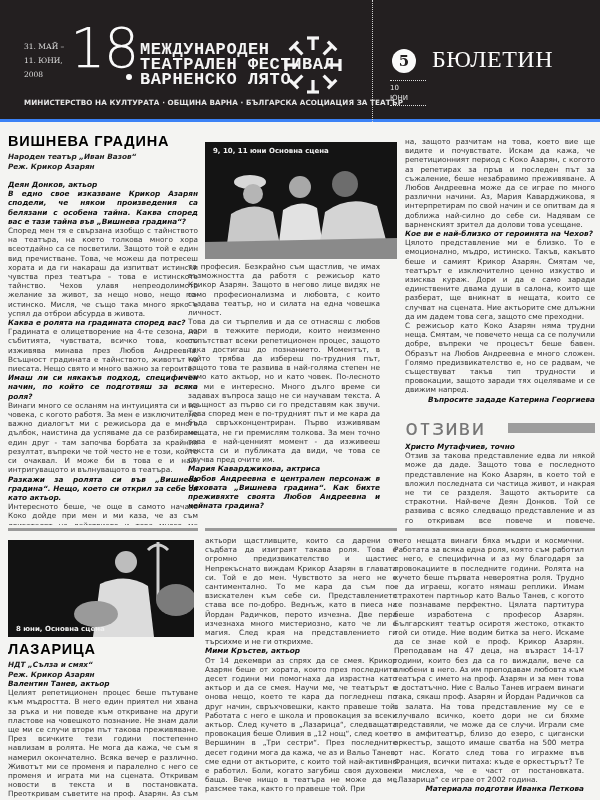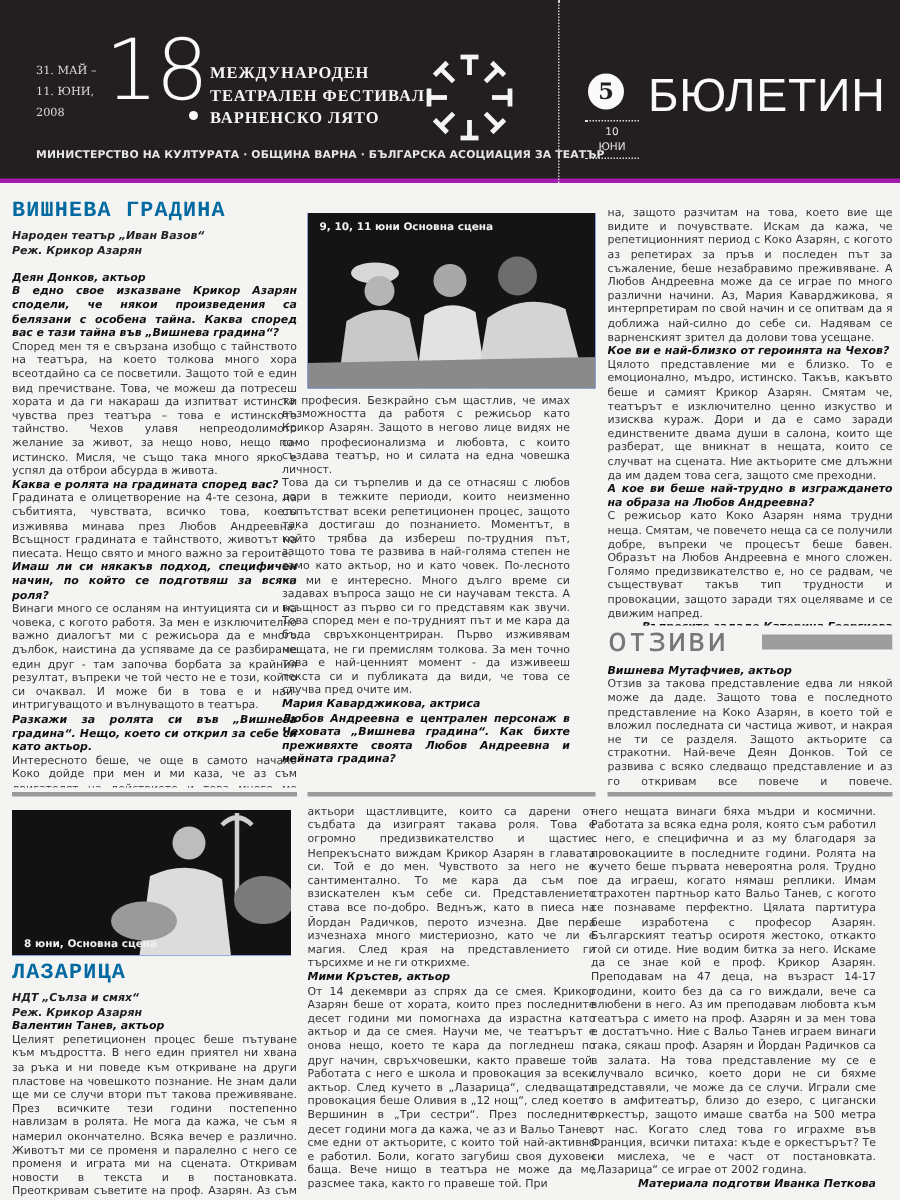--- a/index.html
+++ b/index.html
@@ -1,40 +1,40 @@
 <!DOCTYPE html>
 <html><head>
   <meta charset="utf-8">
   <style>
     * { margin: 0; padding: 0; box-sizing: border-box; }
     html, body { width: 600px; height: 800px; overflow: hidden; background: #f4f4f2; }
     body { font-family: "DejaVu Sans", sans-serif; color: #222; position: relative; }
 
     
-    .masthead { position: absolute; left: 0; top: 0; width: 600px; height: 122px; background: #231f20; color: #f2f2f2; border-bottom: 3px solid #a21caf; }
+    .masthead { position: absolute; left: 0; top: 0; width: 600px; height: 122px; background: #231f20; color: #f2f2f2; border-bottom: 3px solid #3b82f6; }
     .mh-dates { position: absolute; left: 24px; top: 40px; font-family: "DejaVu Serif", serif; font-size: 7.5px; line-height: 14px; color: #ddd; }
     .mh-number { position: absolute; left: 70px; top: 20px; font-family: "DejaVu Sans", sans-serif; font-weight: 200; font-size: 56px; line-height: 56px; color: #fafafa; letter-spacing: -2px; }
     .mh-dot { position: absolute; left: 126px; top: 74px; width: 6px; height: 6px; border-radius: 50%; background: #fafafa; }
-    .mh-title { position: absolute; left: 140px; top: 42px; font-family: Liberation Serif, serif; font-weight: bold; font-size: 11px; line-height: 15px; letter-spacing: 0.6px; color: #f5f5f5; }
+    .mh-title { position: absolute; left: 140px; top: 42px; font-family: Liberation Mono, monospace; font-weight: bold; font-size: 17px; line-height: 15px; letter-spacing: 0.6px; color: #f5f5f5; }
     .mh-logo { position: absolute; left: 282px; top: 34px; width: 62px; height: 62px; }
     .mh-orgs { position: absolute; left: 24px; top: 98px; font-size: 7.2px; font-weight: bold; letter-spacing: 0.1px; color: #e5e5e5; white-space: nowrap; }
     .mh-divider { position: absolute; left: 372px; top: 0; width: 0; height: 122px; border-left: 1.5px dotted #cfcfcf; }
     .mh-issue-circle { position: absolute; left: 392px; top: 49px; width: 24px; height: 24px; border-radius: 50%; background: #fafafa; color: #231f20; font-family: "DejaVu Serif", serif; font-weight: bold; font-size: 15px; line-height: 24px; text-align: center; }
-    .mh-bulletin { position: absolute; left: 432px; top: 46px; font-family: Liberation Sans, sans-serif; font-size: 31px; letter-spacing: 0.5px; color: #fafafa; }
-    .mh-issue-date { position: absolute; left: 390px; top: 80px; width: 36px; text-align: center; font-size: 7px; line-height: 10px; color: #e5e5e5; }
+    .mh-bulletin { position: absolute; left: 432px; top: 46px; font-family: Liberation Serif, serif; font-size: 24px; letter-spacing: 0.5px; color: #fafafa; }
+    .mh-issue-date { position: absolute; left: 390px; top: 80px; width: 36px; font-size: 7px; line-height: 10px; color: #e5e5e5; }
     .mh-issue-date .dots { border-top: 1.5px dotted #ddd; border-bottom: 1.5px dotted #ddd; padding: 2px 0; }
 
     
     .col { position: absolute; font-family: "DejaVu Sans", sans-serif; font-size: 7.3px; line-height: 9.2px; text-align: justify; color: #333; overflow: hidden; }
     .col p { margin: 0; }
     .col .q { font-weight: bold; color: #111; font-style: italic; }
     .col .sp { font-weight: bold; font-style: italic; color: #111; }
     .col .credit { font-weight: bold; font-style: italic; text-align: right; color: #111; }
 
-    .art-title { font-family: Liberation Mono, monospace; font-weight: bold; font-size: 14.5px; letter-spacing: 0.8px; color: #0369a1; line-height: 16px; margin-bottom: 3px; }
+    .art-title { font-family: Liberation Sans, sans-serif; font-weight: bold; font-size: 14.5px; letter-spacing: 0.8px; color: #000000; line-height: 16px; margin-bottom: 3px; }
     .art-meta { font-size: 7.3px; line-height: 9.5px; font-weight: bold; font-style: italic; color: #222; }
 
     .rule { position: absolute; height: 3px; background: #9a9a9a; }
 
     .photo { position: absolute; background: #3b82f6; overflow: hidden; }
     .photo-caption { position: absolute; left: 8px; font-size: 7px; font-weight: bold; color: #f0f0f0; }
 
     .reviews-head { font-family: "DejaVu Sans Mono", monospace; font-size: 22px; line-height: 22px; color: #777; letter-spacing: 0px; display: flex; align-items: center; gap: 24px; margin: 4px 0 3px; }
     .reviews-bar { flex: 1; height: 10px; background: #9d9d9d; }
   </style>
@@ -138,32 +138,31 @@
     <p>Това да си търпелив и да се отнасяш с любов дори в тежките периоди, които неизменно съпътстват всеки репетиционен процес, защото така достигаш до познанието. Моментът, в който трябва да избереш по-трудния път, защото това те развива в най-голяма степен не само като актьор, но и като човек. По-лесното не ми е интересно. Много дълго време си задавах въпроса защо не си научавам текста. А всъщност аз първо си го представям как звучи. Това според мен е по-трудният път и ме кара да бъда свръхконцентриран. Първо изживявам нещата, не ги премислям толкова. За мен точно това е най-ценният момент - да изживееш текста си и публиката да види, че това се случва пред очите им.</p>
     <p class="sp">Мария Каварджикова, актриса</p>
     <p class="q">Любов Андреевна е централен персонаж в Чеховата „Вишнева градина“. Как бихте преживяхте своята Любов Андреевна и нейната градина?</p>
 
   </div>
 
   <div class="col" style="left:405px; top:137px; width:190px; height:280px;">
     <p>на, защото разчитам на това, което вие ще видите и почувствате. Искам да кажа, че репетиционният период с Коко Азарян, с когото аз репетирах за пръв и последен път за съжаление, беше незабравимо преживяване. А Любов Андреевна може да се играе по много различни начини. Аз, Мария Каварджикова, я интерпретирам по свой начин и се опитвам да я доближа най-силно до себе си. Надявам се варненският зрител да долови това усещане.</p>
     <p class="q">Кое ви е най-близко от героинята на Чехов?</p>
     <p>Цялото представление ми е близко. То е емоционално, мъдро, истинско. Такъв, какъвто беше и самият Крикор Азарян. Смятам че, театърът е изключително ценно изкуство и изисква кураж. Дори и да е само заради единствените двама души в салона, които ще разберат, ще вникнат в нещата, които се случват на сцената. Ние актьорите сме длъжни да им дадем това сега, защото сме преходни.</p>
-    <p class="q">А кое ви беше най-трудно в изграждането на образа на Любов Андреевна?</p>
     <p>С режисьор като Коко Азарян няма трудни неща. Смятам, че повечето неща са се получили добре, въпреки че процесът беше бавен. Образът на Любов Андреевна е много сложен. Голямо предизвикателство е, но се радвам, че съществуват такъв тип трудности и провокации, защото заради тях оцеляваме и се движим напред.</p>
     <p class="credit">Въпросите зададе Катерина Георгиева</p>
   </div>
 </section>
 
 <section class="col" style="left:405px; top:413px; width:190px; height:112px;">
   <div class="reviews-head">
     <span>отзиви</span>
     <span class="reviews-bar"></span>
   </div>
-  <p class="sp">Вишнева Мутафчиев, актьор</p>
+  <p class="sp">Христо Мутафчиев, точно</p>
   <p>Отзив за такова представление едва ли някой може да даде. Защото това е последното представление на Коко Азарян, в което той е вложил последната си частица живот, и накрая не ти се разделя. Защото актьорите са стракотни. Най-вече Деян Донков. Той се развива с всяко следващо представление и аз го откривам все повече и повече. Представлението е уникално и няма аналог, ще се играе дълго.</p>
 </section>
 
 <div class="rule" style="left:8px; top:528px; width:190px;"></div>
 <div class="rule" style="left:205px; top:528px; width:192px;"></div>
 <div class="rule" style="left:405px; top:528px; width:190px;"></div>
 
 <section>
   <div class="photo" style="left:8px; top:540px; width:186px; height:97px;text-align:right;">
     <svg width="186" height="97" viewBox="0 0 186 97">

